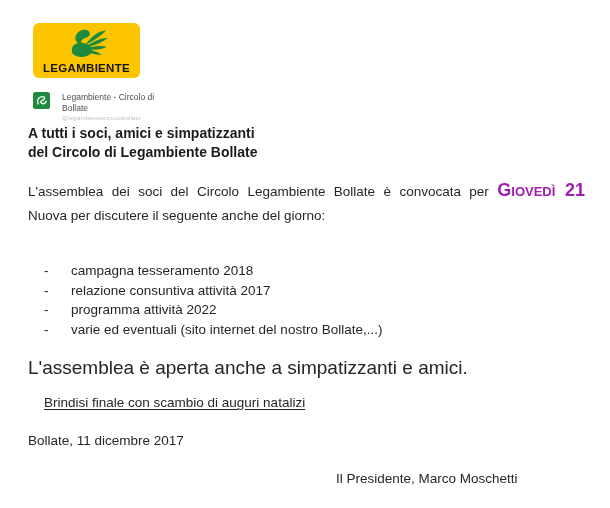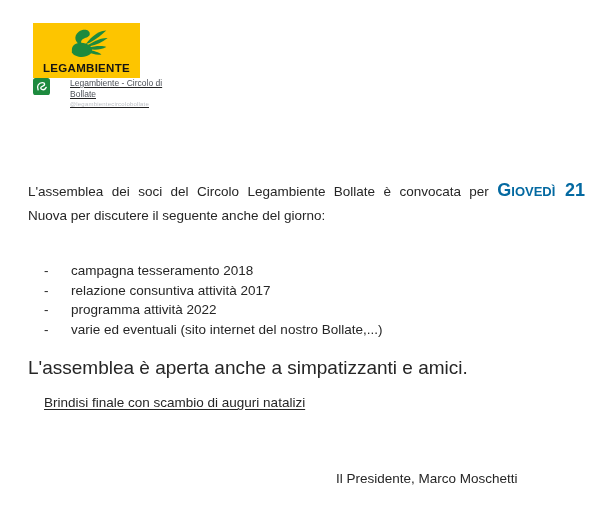--- a/index.html
+++ b/index.html
@@ -5,34 +5,34 @@
   html,body{margin:0;padding:0;background:#ffffff;}
   .page{
     position:relative;width:610px;height:508px;background:#ffffff;
     font-family:"Liberation Sans",sans-serif;color:#232323;overflow:hidden;
   }
   
   .fb-card{position:absolute;left:33px;top:23px;width:120px;}
   .banner{
     width:107px;height:55px;background:#fdc500;
     display:flex;flex-direction:column;align-items:center;justify-content:flex-end;
-    padding-bottom:4px;box-sizing:border-box;
+    padding-bottom:4px;box-sizing:border-box;border-radius:6px;
   }
   .swan{margin-bottom:1px;}
   .banner-label{font-size:11.5px;font-weight:bold;letter-spacing:.3px;color:#141414;}
-  .card-meta{display:flex;margin-top:0;gap:20px;align-items:flex-start;text-decoration:underline;}
+  .card-meta{display:flex;margin-top:14px;gap:12px;align-items:flex-start;}
   .avatar{width:17px;height:17px;flex:none;}
   .meta-title{font-size:8.5px;line-height:11px;color:#4b4f56;width:104px;}
   .meta-handle{font-size:6px;color:#bcbfc4;margin-top:1px;letter-spacing:.2px;}
   
   .salutation{position:absolute;left:28px;top:124px;font-weight:bold;font-size:14px;line-height:19px;color:#1b1b1b;}
   .para{position:absolute;left:28px;top:178px;width:557px;font-size:13.5px;line-height:24px;color:#262626;}
   .pline{text-align:justify;text-align-last:justify;white-space:nowrap;}
   .pline.last{text-align-last:auto;white-space:normal;}
-  .emph{font-weight:bold;font-variant:small-caps;font-size:18px;color:#0369a1;}
+  .emph{font-weight:bold;font-variant:small-caps;font-size:18px;color:#a21caf;}
   .agenda{position:absolute;left:44px;top:261px;font-size:13.5px;line-height:19.5px;color:#262626;}
   .agenda-row{display:flex;}
   .agenda-dash{width:27px;flex:none;}
   .note-open{position:absolute;left:28px;top:357px;font-size:19px;color:#262626;}
   .note-toast{position:absolute;left:44px;top:395px;font-size:13.5px;color:#262626;
               text-decoration:underline;text-underline-offset:2px;}
   .dateline{position:absolute;left:28px;top:433px;font-size:13.5px;color:#262626;}
   .signature{position:absolute;left:336px;top:471px;font-size:13.5px;color:#262626;}
 </style>
 </head>
@@ -59,20 +59,24 @@
         <rect x="0" y="0" width="20" height="20" rx="3" fill="#1d8a3e"></rect>
         <path d="M6 14 C4 10 6.5 5.5 11 5.5 C14.5 5.5 14.5 8.5 11.5 9.5 C8.5 10.5 8.5 12.5 10.5 13.5 C12.5 14.5 14.5 13 15.5 11" fill="none" stroke="#ffffff" stroke-width="1.6" stroke-linecap="round"></path>
       </svg>
       <div>
         <div class="meta-title">Legambiente - Circolo di Bollate</div>
         <div class="meta-handle">@legambientecircolobollate</div>
       </div>
     </div>
   </div>
 
+  <div class="salutation">
+    <div>A tutti i soci, amici e simpatizzanti</div>
+    <div>del Circolo di Legambiente Bollate</div>
+  </div>
 
   <div class="para">
     <div class="pline"><span>L'assemblea dei soci del Circolo Legambiente Bollate è convocata per </span><span class="emph">Giovedì 21</span></div>
     <div class="pline last">Nuova per discutere il seguente anche del giorno:</div>
   </div>
 
   <div class="agenda">
     <div class="agenda-row">
       <span class="agenda-dash">-</span>
       <span>campagna tesseramento 2018</span>
@@ -86,15 +90,16 @@
       <span>programma attività 2022</span>
     </div>
     <div class="agenda-row">
       <span class="agenda-dash">-</span>
       <span>varie ed eventuali (sito internet del nostro Bollate,...)</span>
     </div>
   </div>
 
   <div class="note-open">L'assemblea è aperta anche a simpatizzanti e amici.</div>
   <div class="note-toast">Brindisi finale con scambio di auguri natalizi</div>
+  <div class="dateline">Bollate, 11 dicembre 2017</div>
   <div class="signature">Il Presidente, Marco Moschetti</div>
 
 </div>
 
 </body></html>

